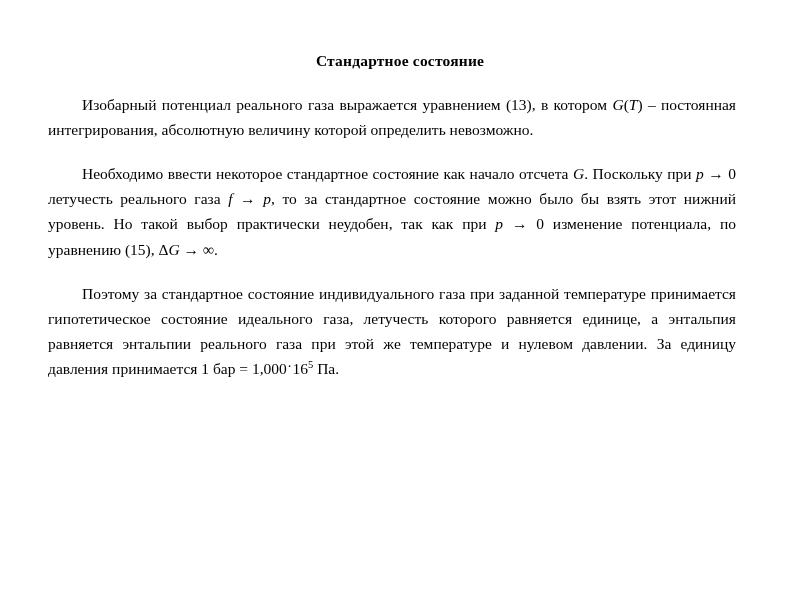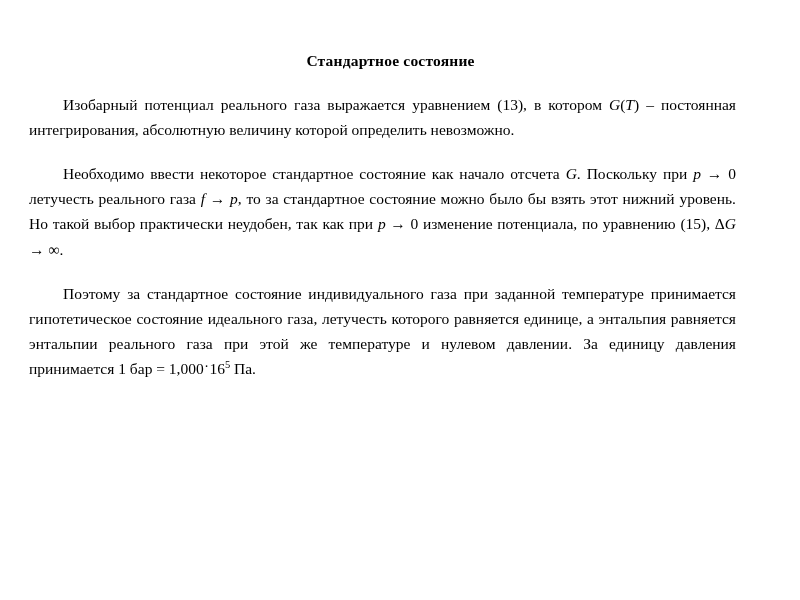--- a/index.html
+++ b/index.html
@@ -11,21 +11,21 @@
     height: 600px;
     background: #ffffff;
     font-family: "Liberation Serif", serif;
     color: #000000;
     overflow: hidden;
   }
   .page {
     width: 800px;
     height: 449px;
     box-sizing: border-box;
-    padding: 52px 48px 0 29px;
+    padding: 52px 48px 0 48px;
     position: relative;
   }
   .doc-title {
     text-align: center;
     font-weight: bold;
     font-size: 15.5px;
     letter-spacing: 0.2px;
     margin: 0 0 22px 0;
   }
   .para {

